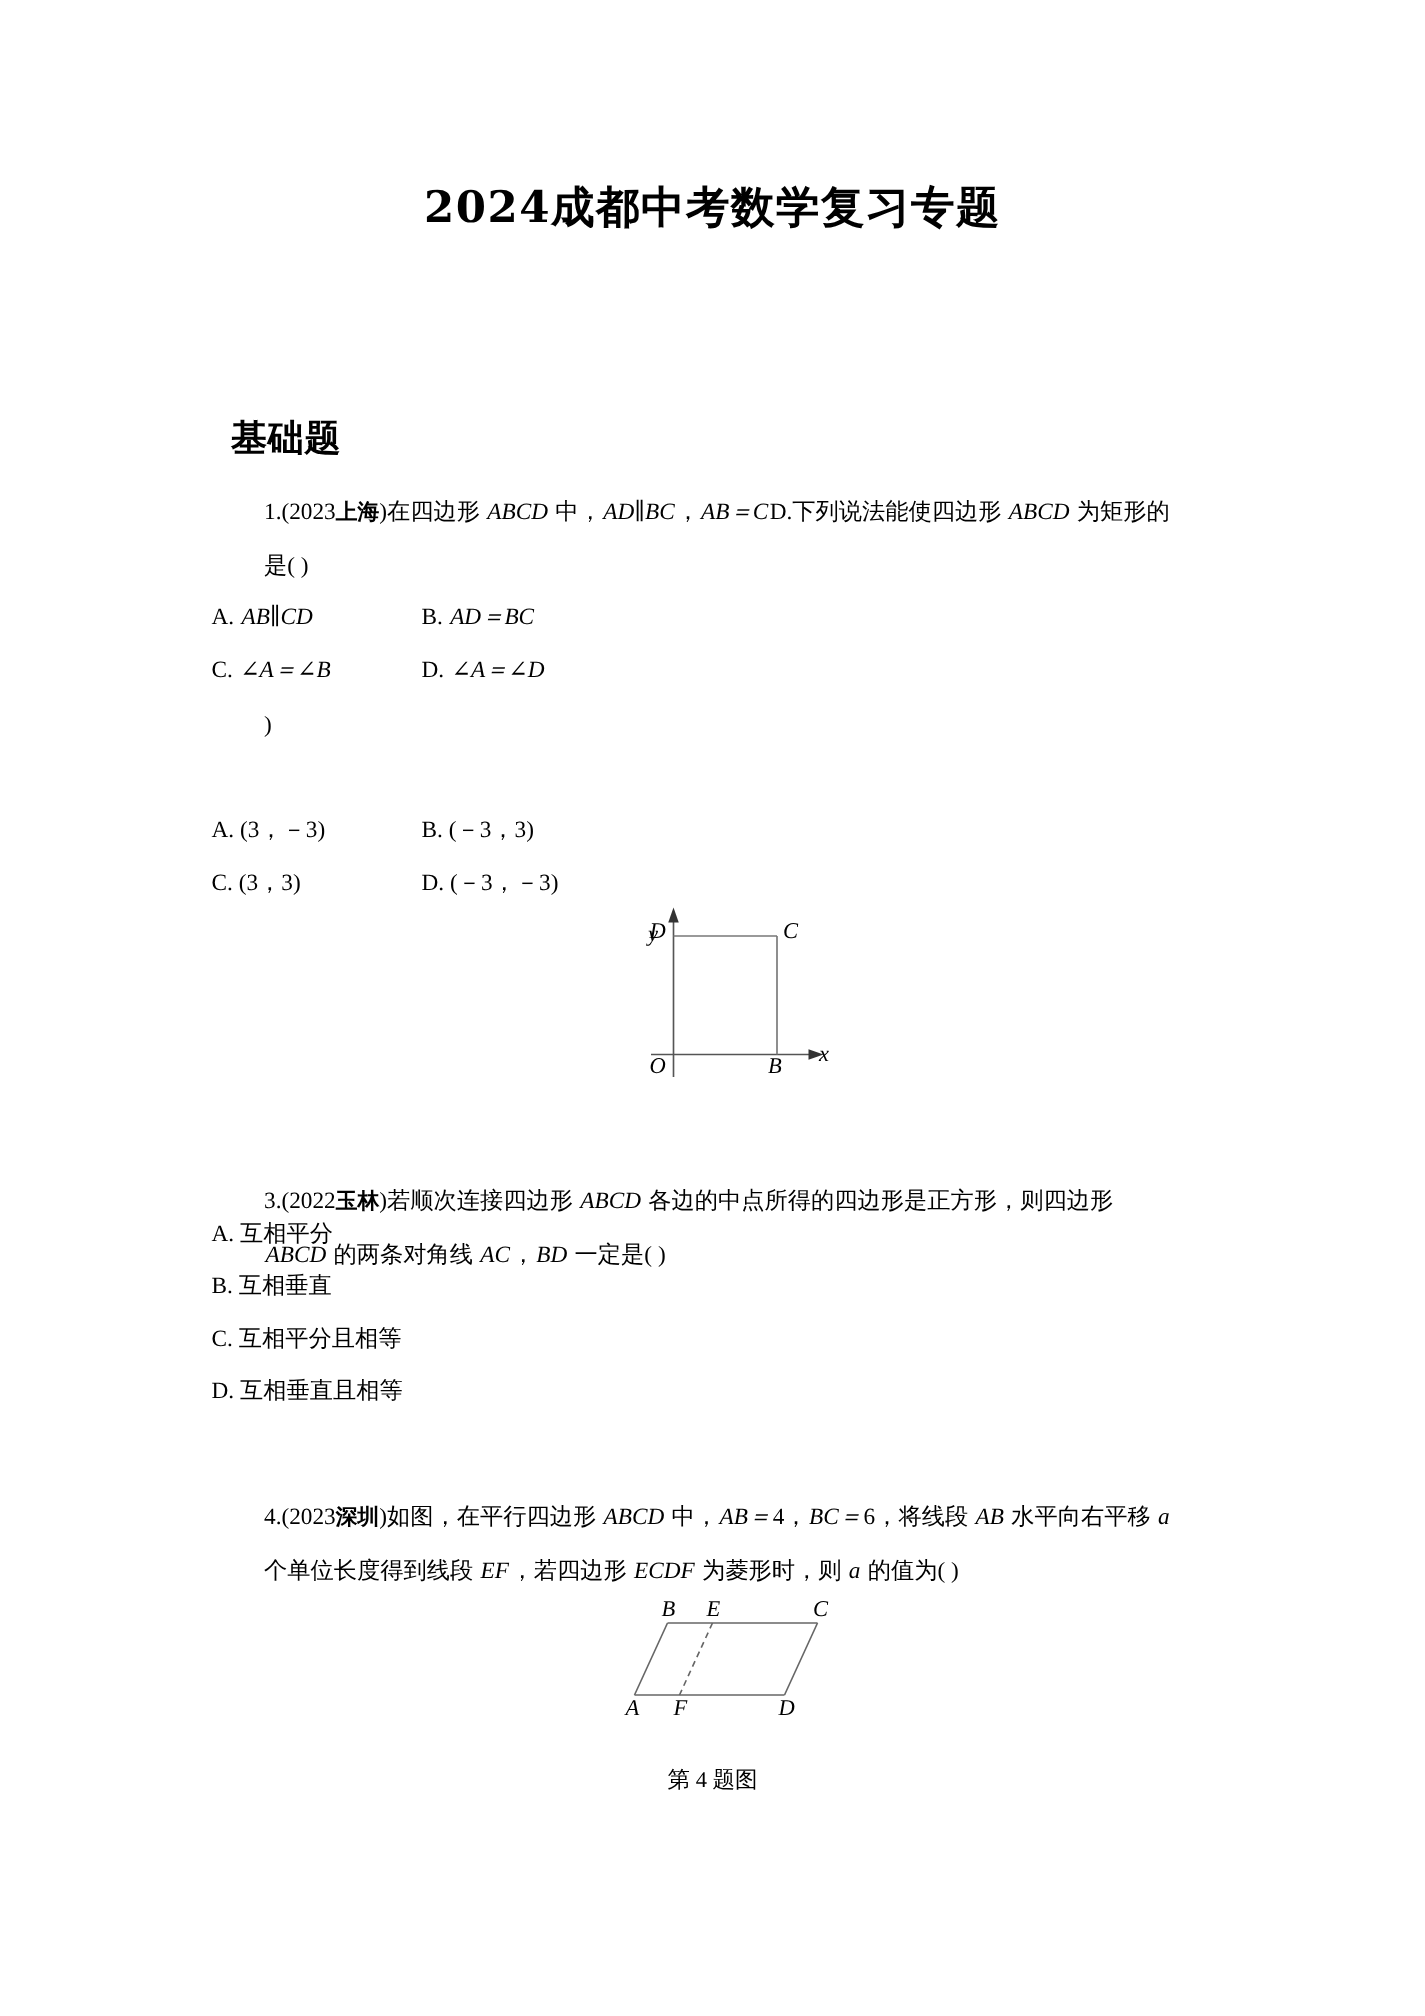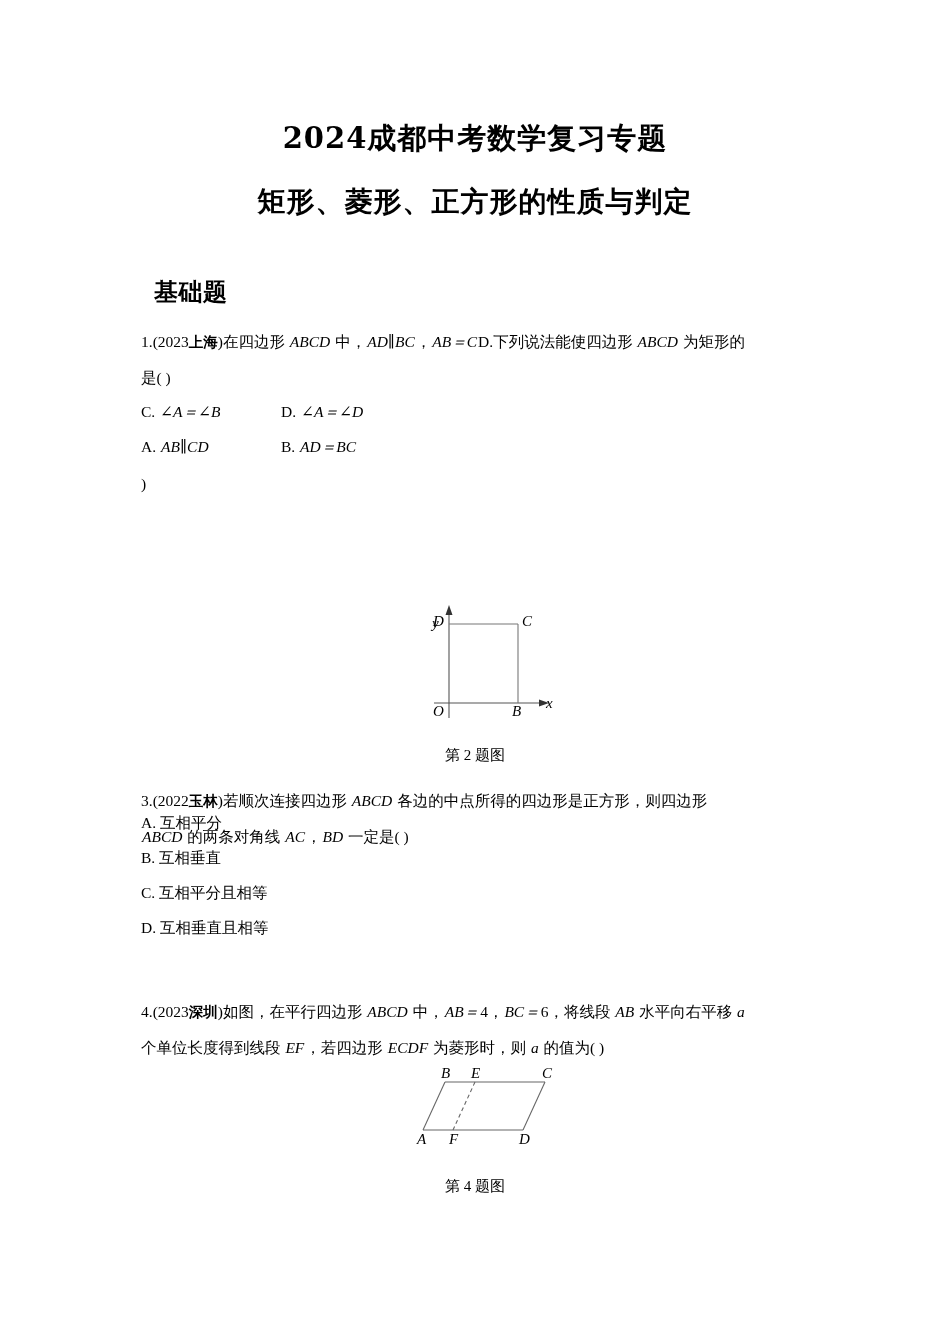--- a/index.html
+++ b/index.html
@@ -63,20 +63,21 @@
   .q {
     position: absolute;
     left: 141px;
     width: 676px;
     font-size: 15.5px;
     line-height: 35px;
     text-align: justify;
   }
   .qline {
     white-space: nowrap;
+    margin-left: 35px;
   }
   .opts {
     position: absolute;
     left: 141px;
     font-size: 15.5px;
     line-height: 35px;
   }
   .opt-row { white-space: nowrap; }
   .opt-a { display: inline-block; width: 140px; }
 
@@ -117,45 +118,52 @@
   }
   svg { display: block; }
 </style>
 </head>
 <body>
 
 <div class="page">
 
   <div class="title-block">
     <div class="title-line1">2024成都中考数学复习专题</div>
-    <div class="title-line2">矩形、菱形、正方形的性质与判定</div>
   </div>
 
   <div class="section-heading">基础题</div>
 
   <div class="q" style="top:324px;">
     <div class="qline">
       <span class="num">1.</span><span class="num">(2023</span><span class="src">上海</span><span>)在四边形 </span><span class="m">ABCD</span><span> 中，</span><span class="m">AD∥BC</span><span>，</span><span class="m">AB＝C</span><span>D.下列说法能使四边形 </span><span class="m">ABCD</span><span> 为矩形的</span>
     </div>
     <div class="qline">是(    )</div>
   </div>
 
   <div class="opts" style="top:394px;">
     <div class="opt-row">
+      <span class="opt-a"><span>A.</span>&nbsp;<span class="m">AB∥CD</span></span><span><span>B.</span>&nbsp;<span class="m">AD＝BC</span></span>
+    </div>
+    <div class="opt-row">
       <span class="opt-a"><span>C.</span>&nbsp;<span class="m">∠A＝∠B</span></span><span><span>D.</span>&nbsp;<span class="m">∠A＝∠D</span></span>
-    </div>
-    <div class="opt-row">
-      <span class="opt-a"><span>A.</span>&nbsp;<span class="m">AB∥CD</span></span><span><span>B.</span>&nbsp;<span class="m">AD＝BC</span></span>
     </div>
   </div>
 
   <div class="q" style="top:466px;">
     <div class="qline">)</div>
   </div>
 
+  <div class="opts" style="top:536px;">
+    <div class="opt-row">
+      <span class="opt-a"><span>A.</span>&nbsp;<span>(3，－3)</span></span><span><span>B.</span>&nbsp;<span>(－3，3)</span></span>
+    </div>
+    <div class="opt-row">
+      <span class="opt-a"><span>C.</span>&nbsp;<span>(3，3)</span></span><span><span>D.</span>&nbsp;<span>(－3，－3)</span></span>
+    </div>
+  </div>
 
   <div class="figure" style="left:416px; top:600px; width:150px; height:130px;">
     <svg width="150" height="130" viewBox="0 0 150 130">
 
       <line x1="33" y1="14" x2="33" y2="118" stroke="#555555" stroke-width="1.1"></line>
       <polygon points="33,5 29.5,15 36.5,15" fill="#333333"></polygon>
 
       <line x1="18" y1="103" x2="124" y2="103" stroke="#555555" stroke-width="1.1"></line>
       <polygon points="133,103 123,99.5 123,106.5" fill="#333333"></polygon>
 
@@ -163,21 +171,20 @@
       <line x1="102" y1="24" x2="102" y2="103" stroke="#777777" stroke-width="1.1"></line>
     </svg>
     <span class="lbl" style="left:16px; top:16px;">y</span>
     <span class="lbl" style="left:130px; top:96px;">x</span>
     <span class="lbl" style="left:17px; top:104px;">O</span>
     <span class="lbl" style="left:96px; top:104px;">B</span>
     <span class="lbl" style="left:106px; top:14px;">C</span>
     <span class="lbl" style="left:17px; top:14px;">D</span>
   </div>
 
-  <div class="fig-caption" style="top:746px;">第 2 题图</div>
 
   <div class="q" style="top:783px;">
     <div class="qline">
       <span class="num">3.</span><span class="num">(2022</span><span class="src">玉林</span><span>)若顺次连接四边形 </span><span class="m">ABCD</span><span> 各边的中点所得的四边形是正方形，则四边形</span>
     </div>
     <div class="qline">
       <span class="m">ABCD</span><span> 的两条对角线 </span><span class="m">AC</span><span>，</span><span class="m">BD</span><span> 一定是(    )</span>
     </div>
   </div>
 

